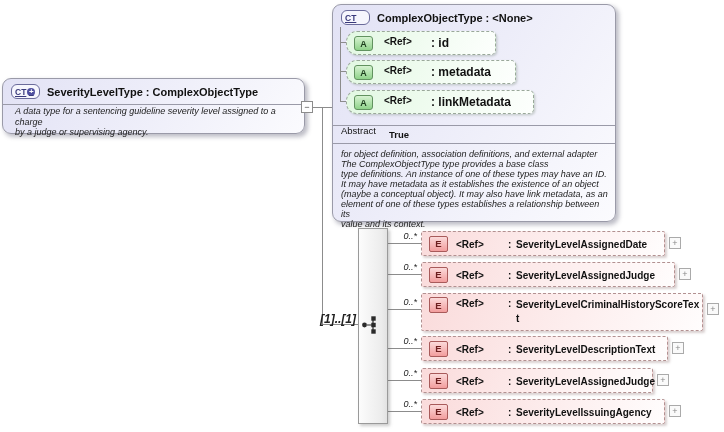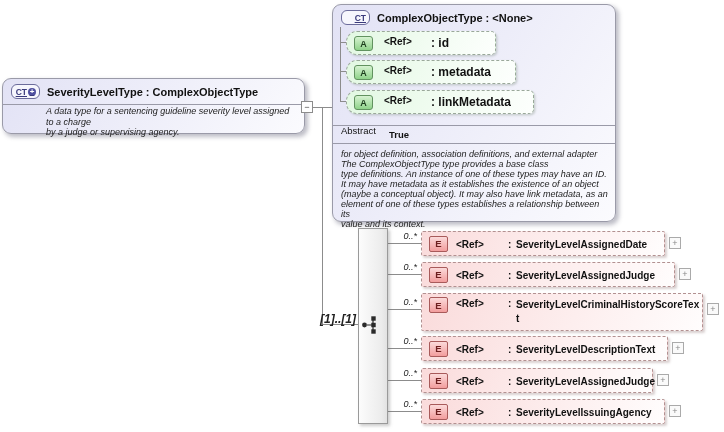--- a/index.html
+++ b/index.html
@@ -8,26 +8,26 @@
   
   .hline,.vline{position:absolute;background:#8c8c8c;}
   .hline{height:1px;} .vline{width:1px;}
   
   .typebox{position:absolute;border:1px solid #9a9aa8;border-radius:9px;
            background:linear-gradient(125deg,#e2e2f5 0%,#ededf9 45%,#fbfbfe 100%);
            box-shadow:2.5px 2.5px 4px rgba(110,110,130,.45);}
   .typebox .hdr{display:flex;align-items:center;gap:7px;padding:5px 8px 4px 8px;}
   .typebox .title{font-weight:bold;font-size:11px;white-space:nowrap;}
   .sep{position:absolute;left:0;right:0;height:0;border-top:1px solid #9a9aa8;}
-  .cticon{display:inline-flex;align-items:center;justify-content:flex-end;gap:1px;
+  .cticon{display:inline-flex;align-items:center;justify-content:flex-start;gap:1px;
           min-width:21px;height:13px;padding:0 3px;border:1px solid #6b6b9b;border-radius:6px;
           background:#f6f6fd;color:#3a3a7c;font-size:8.5px;font-weight:bold;flex:0 0 auto;text-decoration:underline;}
   .ctplus{display:inline-flex;align-items:center;justify-content:center;width:8px;height:8px;
           border-radius:50%;background:#5050a0;color:#fff;font-size:8px;line-height:8px;font-weight:bold;}
-  .anno{font-style:italic;font-size:9px;line-height:10.5px;color:#1c1c1c;padding:3px 7px 0 19px;margin-left:24px;}
+  .anno{font-style:italic;font-size:9px;line-height:10.5px;color:#1c1c1c;padding:3px 7px 0 12px;}
   
   .attr{position:absolute;height:22px;border:1px dashed #9aa89a;border-radius:11px 5px 5px 11px;
         background:linear-gradient(115deg,#e2f8e2 0%,#f2fcf2 55%,#fdfffd 100%);
         box-shadow:1.5px 1.5px 2px rgba(90,110,90,.25);}
   .aicon{position:absolute;left:7px;top:4px;width:17px;height:13px;display:flex;align-items:center;
          justify-content:center;border:1px solid #61925f;border-radius:3px;
          background:linear-gradient(#d6f3d1 0%,#8fd28a 100%);font-size:9px;font-weight:bold;color:#1c3d1c;}
   .attr .ref{position:absolute;left:37px;top:4px;font-size:10px;font-weight:bold;}
   .attr .cn{position:absolute;left:84px;top:4px;font-size:12px;font-weight:bold;white-space:nowrap;}
   

